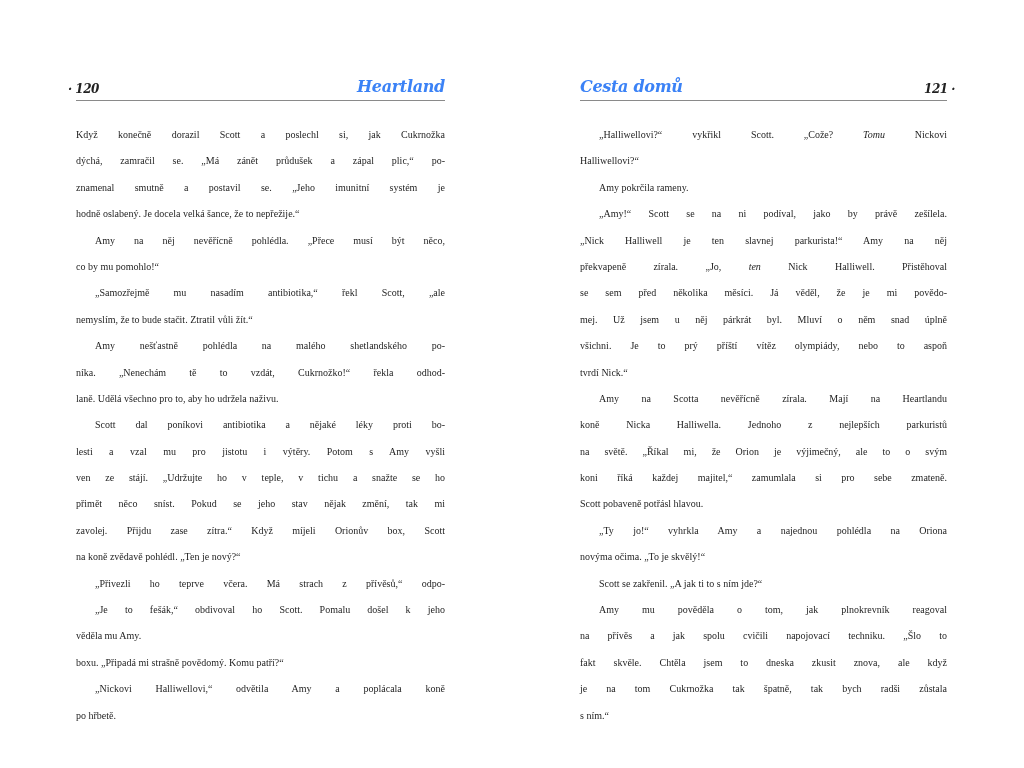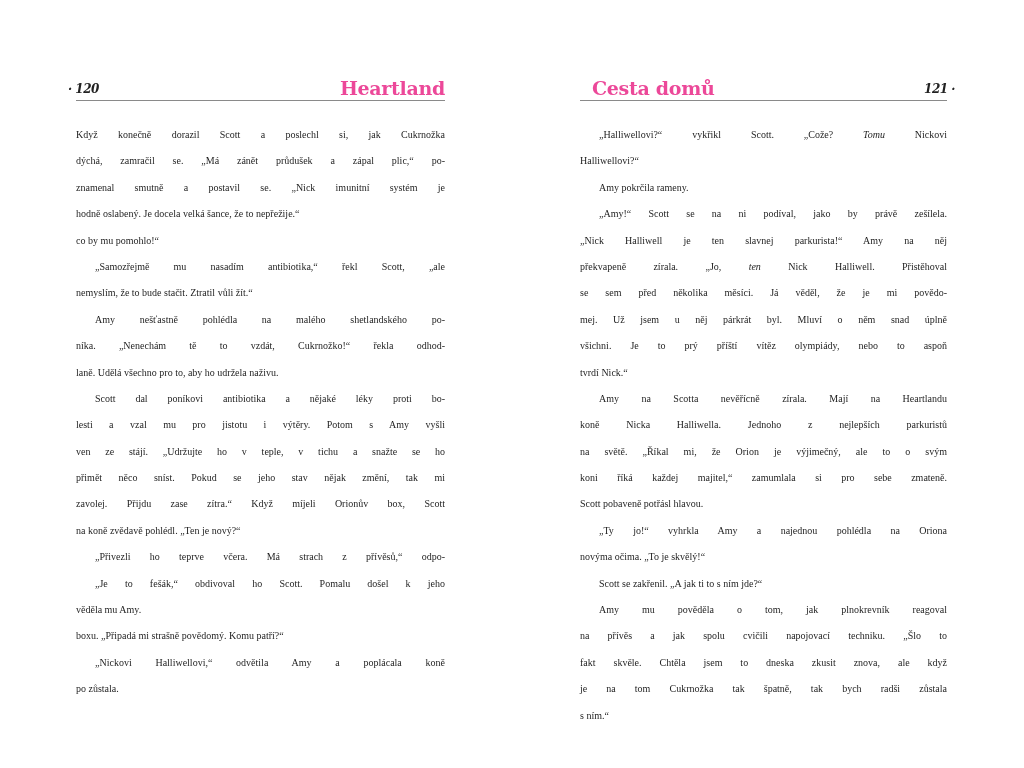--- a/index.html
+++ b/index.html
@@ -16,25 +16,25 @@
   }
   .pagenum {
     position: absolute; top: 4px;
     font-family: "DejaVu Serif", serif; font-style: italic; font-weight: bold;
     font-size: 12px; color: #222; letter-spacing: -0.5px;
   }
   .left .pagenum { left: -8px; }
   .right .pagenum { right: -8px; }
   .runhead {
     position: absolute; top: -1px;
-    font-family: "DejaVu Serif", serif; font-weight: bold;
-    font-size: 19px; color: #ec4899; letter-spacing: -0.3px;
+    font-family: "DejaVu Serif", serif; font-style: italic; font-weight: bold;
+    font-size: 16px; color: #3b82f6; letter-spacing: -0.3px;
   }
   .left .runhead { right: 0; }
-  .right .runhead { left: 12px; }
+  .right .runhead { left: 0; }
   .body {
     position: absolute; top: 122px; left: 0; right: 0;
     font-family: "Liberation Serif", serif; font-size: 10px;
     line-height: 26.4px; text-align: justify; color: #1e1e1e;
   }
   .line { display: block; text-align: justify; text-align-last: justify; white-space: nowrap; height: 26.4px; }
   .line.last { text-align-last: left; }
   .line.indent { padding-left: 19px; }
   em { font-style: italic; }
 </style>
@@ -42,40 +42,41 @@
 <body>
 
 <div class="page left">
   <div class="header">
     <span class="pagenum">· 120</span>
     <span class="runhead">Heartland</span>
   </div>
   <div class="body" id="left-body">
       <span class="line">Když konečně dorazil Scott a poslechl si, jak Cukrnožka</span>
       <span class="line">dýchá, zamračil se. „Má zánět průdušek a zápal plic,“ po-</span>
-      <span class="line">znamenal smutně a postavil se. „Nick imunitní systém je</span>
+      <span class="line">znamenal smutně a postavil se. „Jeho imunitní systém je</span>
       <span class="line last">hodně oslabený. Je docela velká šance, že to nepřežije.“</span>
+      <span class="line indent">Amy na něj nevěřícně pohlédla. „Přece musí být něco,</span>
       <span class="line last">co by mu pomohlo!“</span>
       <span class="line indent">„Samozřejmě mu nasadím antibiotika,“ řekl Scott, „ale</span>
       <span class="line last">nemyslím, že to bude stačit. Ztratil vůli žít.“</span>
       <span class="line indent">Amy nešťastně pohlédla na malého shetlandského po-</span>
       <span class="line">níka. „Nenechám tě to vzdát, Cukrnožko!“ řekla odhod-</span>
       <span class="line last">laně. Udělá všechno pro to, aby ho udržela naživu.</span>
       <span class="line indent">Scott dal poníkovi antibiotika a nějaké léky proti bo-</span>
       <span class="line">lesti a vzal mu pro jistotu i výtěry. Potom s Amy vyšli</span>
       <span class="line">ven ze stájí. „Udržujte ho v teple, v tichu a snažte se ho</span>
       <span class="line">přimět něco sníst. Pokud se jeho stav nějak změní, tak mi</span>
       <span class="line">zavolej. Přijdu zase zítra.“ Když míjeli Orionův box, Scott</span>
       <span class="line last">na koně zvědavě pohlédl. „Ten je nový?“</span>
       <span class="line indent">„Přivezli ho teprve včera. Má strach z přívěsů,“ odpo-</span>
       <span class="line indent">„Je to fešák,“ obdivoval ho Scott. Pomalu došel k jeho</span>
       <span class="line last">věděla mu Amy.</span>
       <span class="line last">boxu. „Připadá mi strašně povědomý. Komu patří?“</span>
       <span class="line indent">„Nickovi Halliwellovi,“ odvětila Amy a poplácala koně</span>
-      <span class="line last">po zůstala.</span>
+      <span class="line last">po hřbetě.</span>
     </div>
 </div>
 
 <div class="page right">
   <div class="header">
     <span class="runhead">Cesta domů</span>
     <span class="pagenum">121 ·</span>
   </div>
   <div class="body" id="right-body">
       <span class="line indent">„Halliwellovi?“ vykřikl Scott. „Cože? <em>Tomu</em> Nickovi</span>

